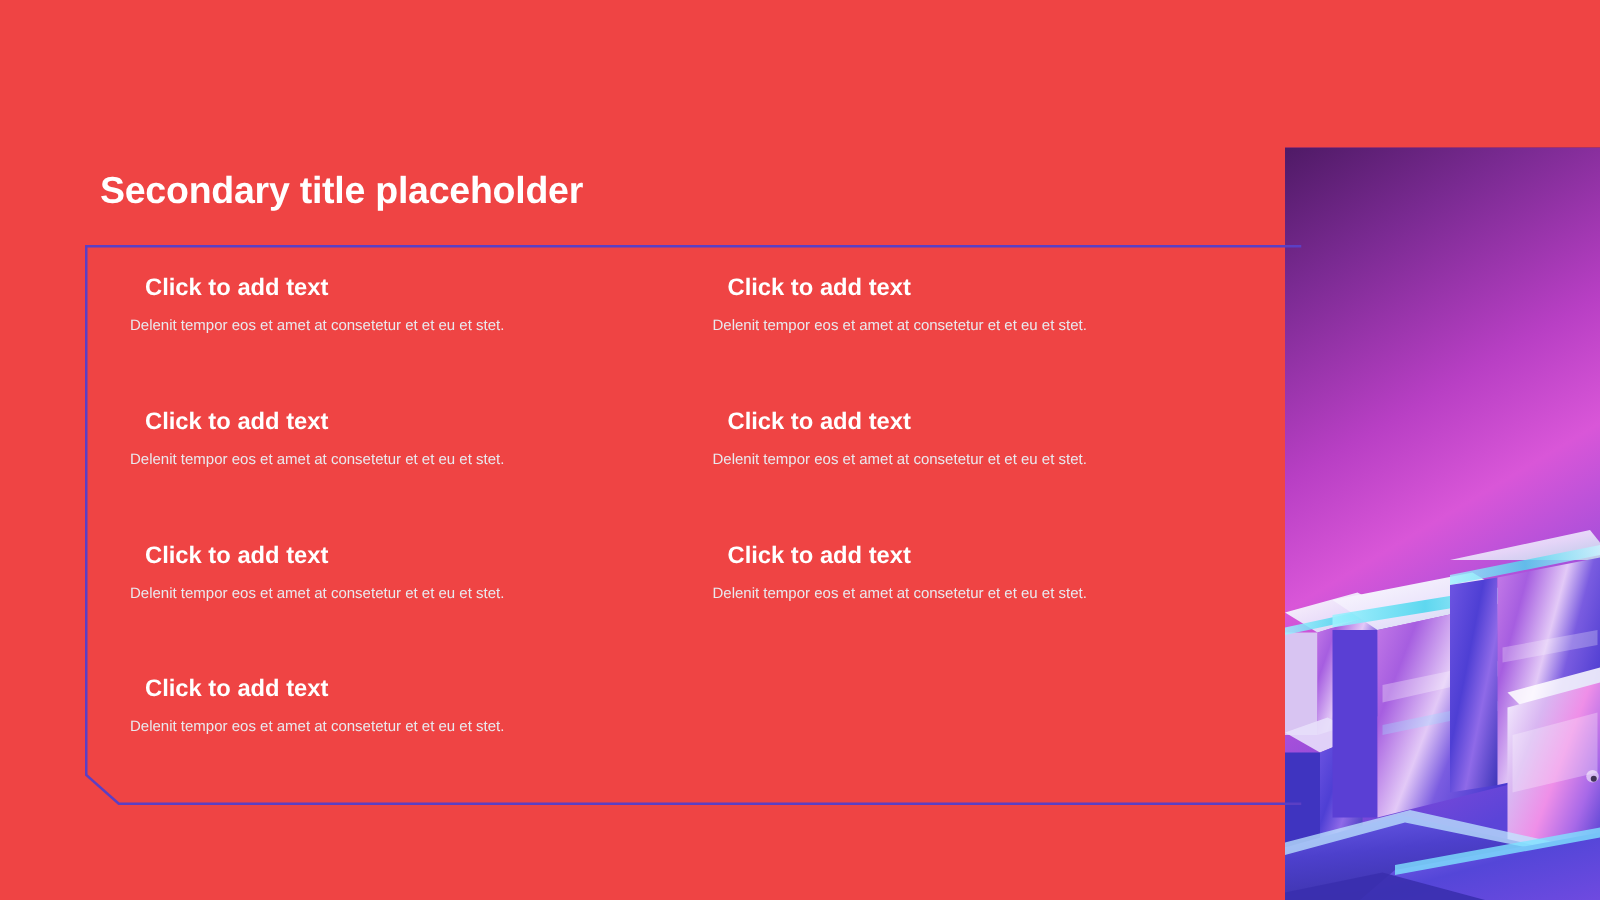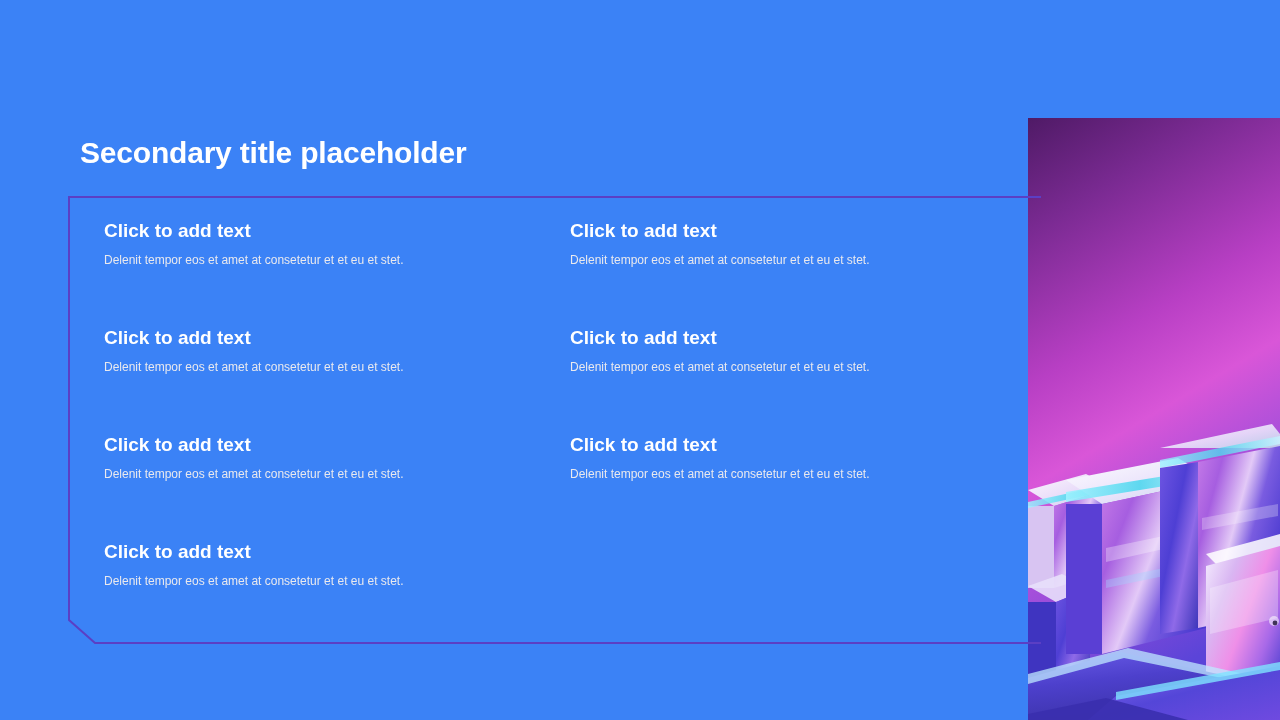--- a/index.html
+++ b/index.html
@@ -9,21 +9,21 @@
     background:#000000;
     overflow:hidden;
     font-family:"Liberation Sans", sans-serif;
     -webkit-font-smoothing:antialiased;
   }
 
   #slide {
     position:relative;
     width:1280px;
     height:720px;
-    background:#3b82f6;
+    background:#ef4444;
   }
 
   
   #hero-image {
     position:absolute;
     left:1028px;
     top:118px;
     width:252px;
     height:602px;
     overflow:hidden;
@@ -71,20 +71,21 @@
   }
   .cell.col-left  { left:0px; }
   .cell.col-right { left:466px; }
 
   .cell-heading {
     font-size:19px;
     font-weight:bold;
     color:#ffffff;
     line-height:24px;
     white-space:nowrap;
+    margin-left:12px;
   }
   .cell-body {
     margin-top:10px;
     font-size:12px;
     font-weight:normal;
     color:#e9e9ee;
     line-height:15px;
     white-space:nowrap;
   }
 </style>

